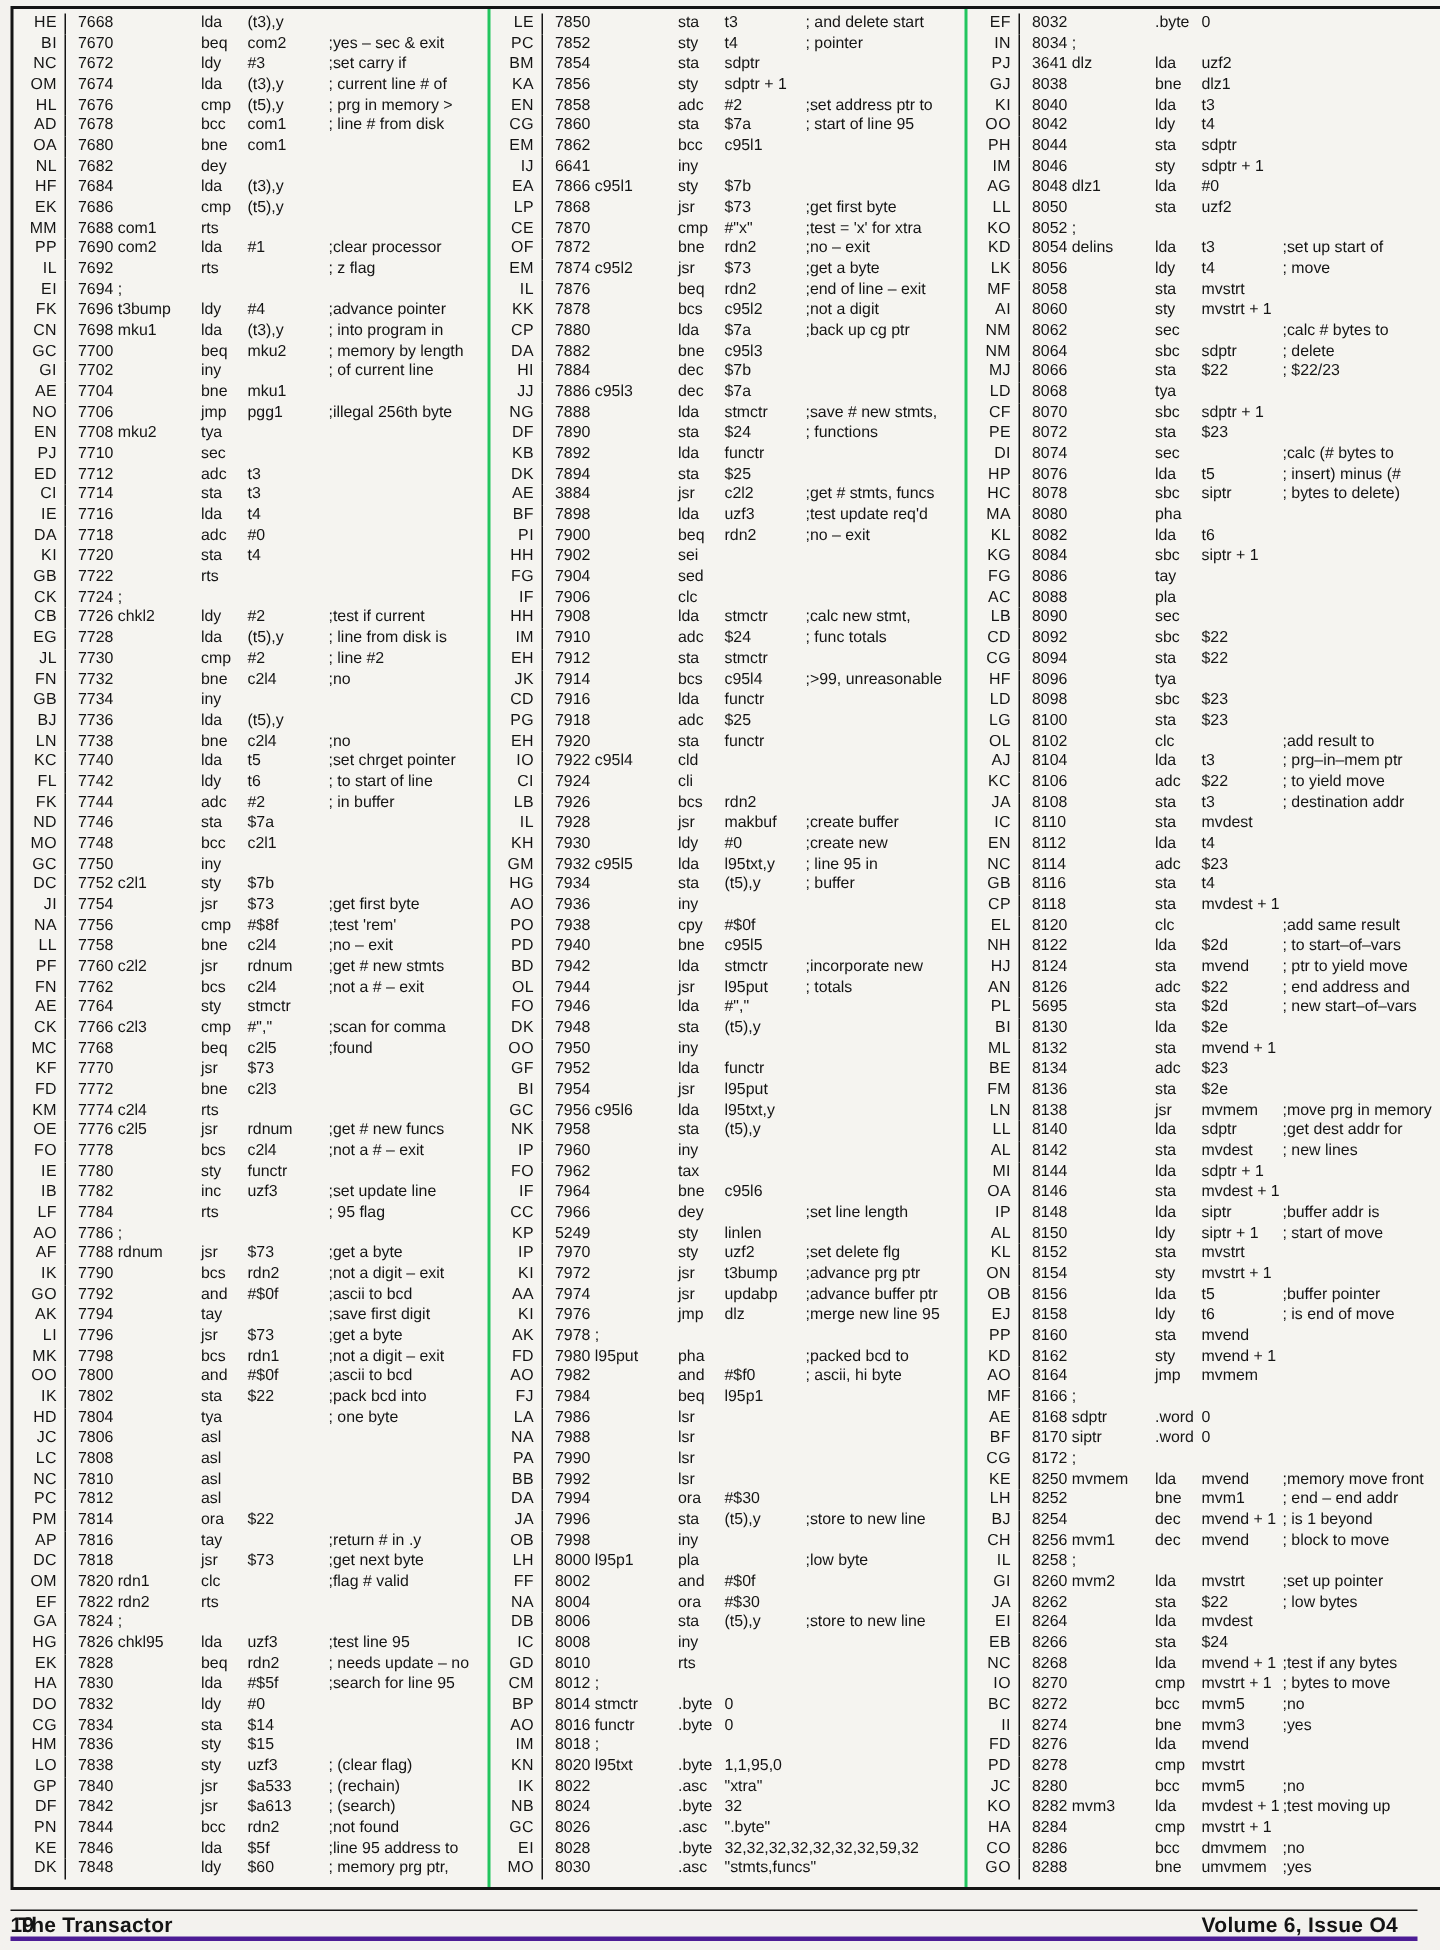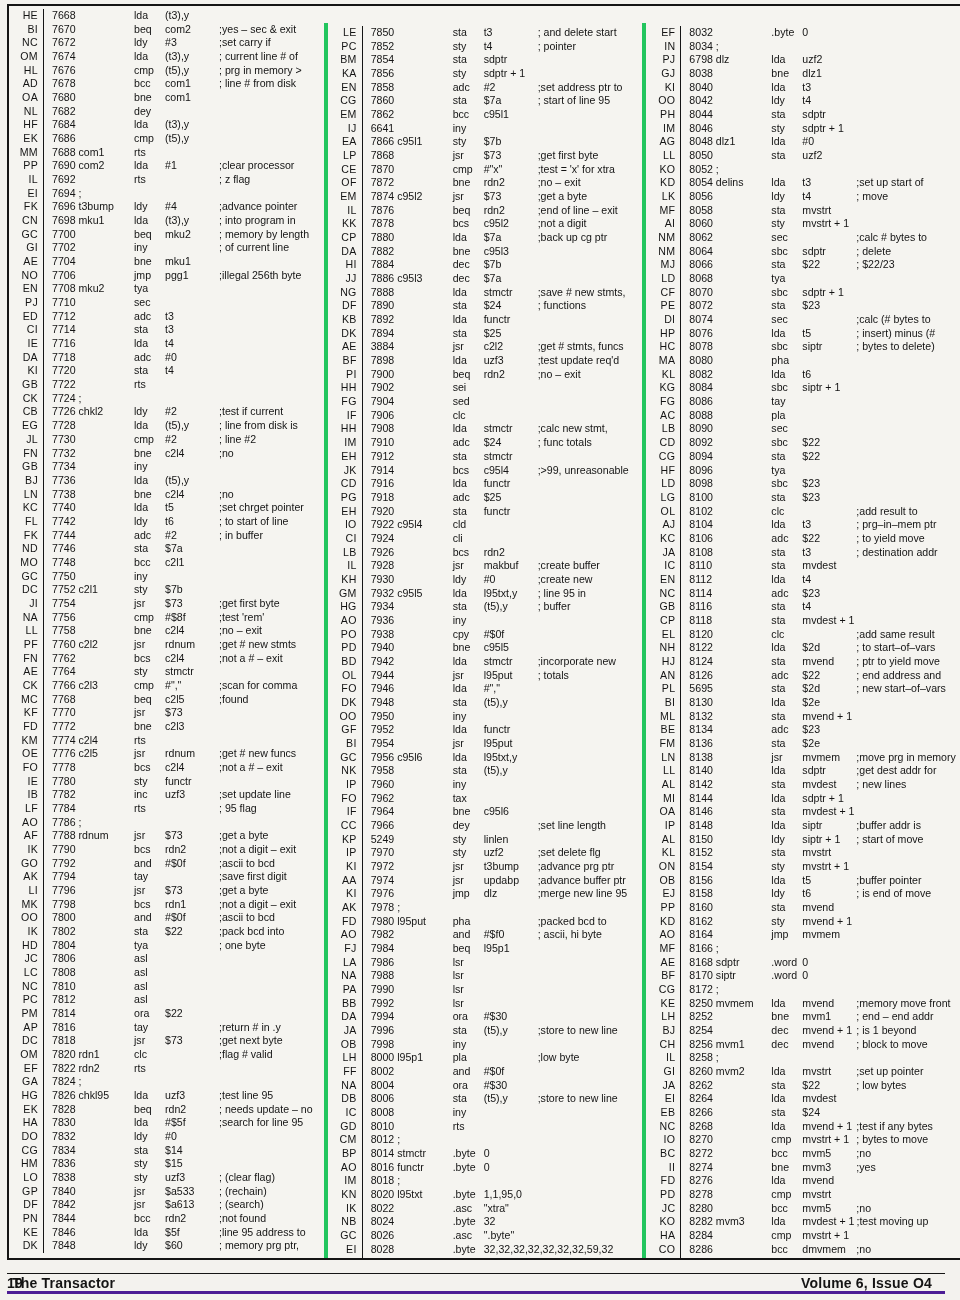--- a/index.html
+++ b/index.html
@@ -17,21 +17,21 @@
     background:#f5f4f0;
     display:flex;
     box-sizing:border-box;
   }
   .col{
     flex:1 1 0;
     padding-top:3px;
     box-sizing:border-box;
     overflow:hidden;
   }
-  .col + .col{border-left:4px solid #22c55e;margin-top:17px;}
+  .col + .col{border-left:2px solid #22c55e;}
   .row{
     display:flex;
     height:13.68px;
     line-height:13.68px;
     font-size:10.6px;
     white-space:nowrap;
     align-items:stretch;
   }
   .row span{display:block;}
   .cs{
@@ -1352,21 +1352,21 @@
         </div>
         <div class="row">
           <span class="cs">IN</span>
           <span class="ad">8034 ;</span>
           <span class="op"></span>
           <span class="ar"></span>
           <span class="cm"></span>
         </div>
         <div class="row">
           <span class="cs">PJ</span>
-          <span class="ad">6798 dlz</span>
+          <span class="ad">3641 dlz</span>
           <span class="op">lda</span>
           <span class="ar">uzf2</span>
           <span class="cm"></span>
         </div>
         <div class="row">
           <span class="cs">GJ</span>
           <span class="ad">8038</span>
           <span class="op">bne</span>
           <span class="ar">dlz1</span>
           <span class="cm"></span>

